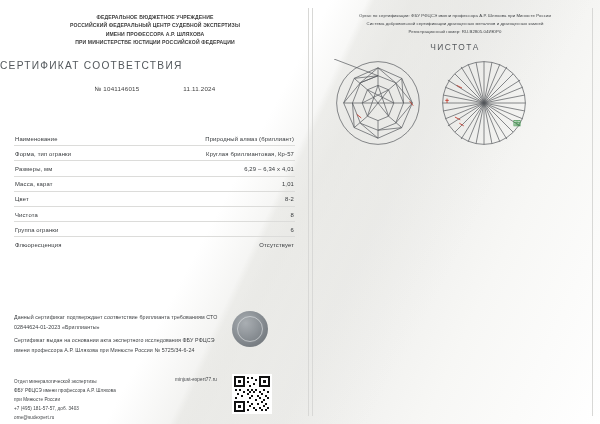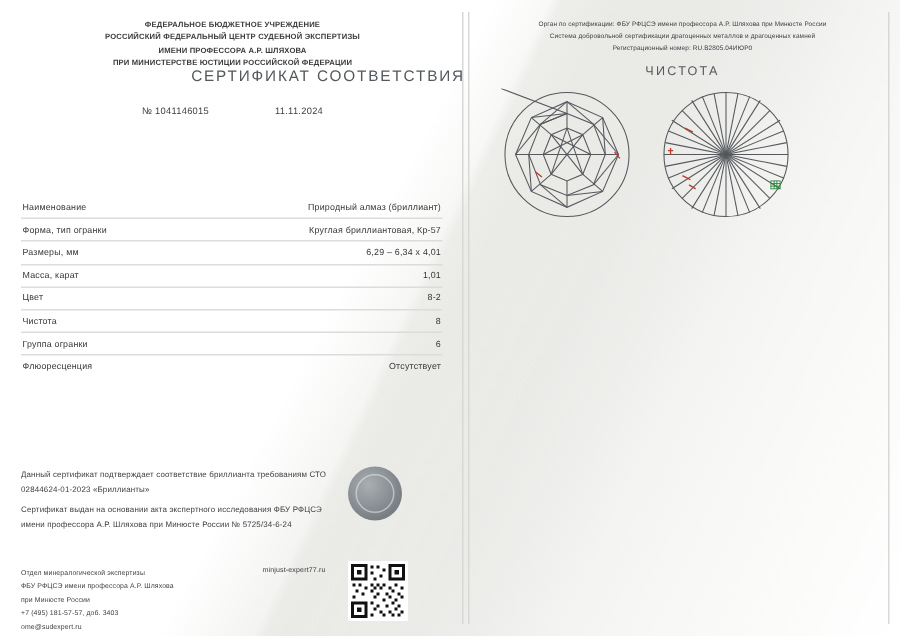--- a/index.html
+++ b/index.html
@@ -24,21 +24,21 @@
   .panel-right { position: absolute; left: 310px; top: 0; width: 290px; height: 424px; }
   .vrule { position:absolute; top: 8px; width: 1px; height: 408px; background: #d8d8d6; }
 
   
   .org {
     text-align: center; margin-top: 13px;
     font-size: 5.1px; line-height: 1.62; letter-spacing: .12px;
     color: #3b3b3b; font-weight: bold;
   }
   .cert-title {
-    text-align:right; 
+    text-align:left; margin-top: 14px;
     font-size: 10.2px; letter-spacing: 1.25px; color: #53585c;
   }
   .cert-meta {
     display:flex; justify-content:center; gap: 44px;
     margin-top: 14px; font-size: 6.2px; color:#3f3f3f; letter-spacing:.2px;
   }
 
   
   .spec { position:absolute; left: 14px; top: 131px; width: 281px; }
   .spec-row {

